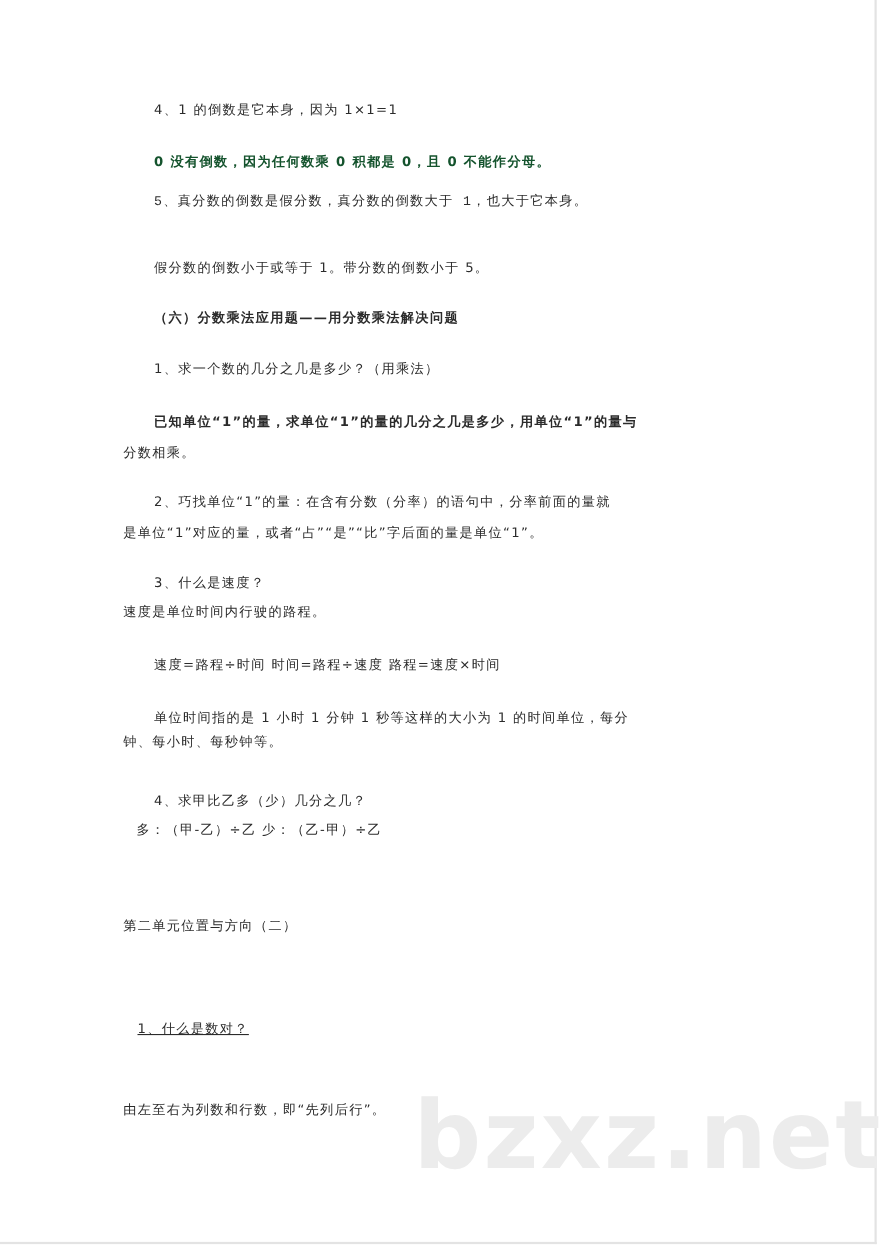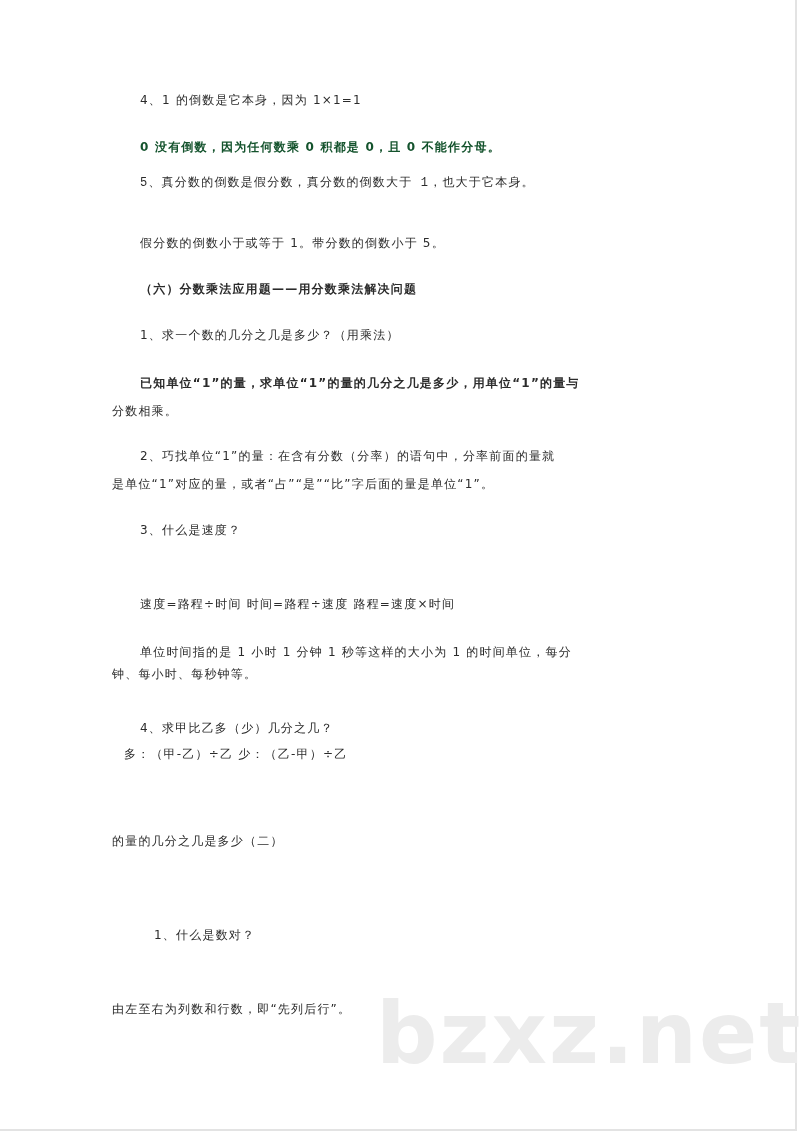--- a/index.html
+++ b/index.html
@@ -57,22 +57,23 @@
     <div class="line red" style="left:140px; top:137px;">0 没有倒数，因为任何数乘 0 积都是 0，且 0 不能作分母。</div>
     <div class="line" style="left:140px; top:173px;font-family:Liberation Mono, monospace;">5、真分数的倒数是假分数，真分数的倒数大于 1，也大于它本身。</div>
     <div class="line" style="left:140px; top:233px;">假分数的倒数小于或等于 1。带分数的倒数小于 5。</div>
     <div class="line" style="left:140px; top:279px;font-weight:bold;">（六）分数乘法应用题——用分数乘法解决问题</div>
     <div class="line" style="left:140px; top:325px;">1、求一个数的几分之几是多少？（用乘法）</div>
     <div class="line" style="left:140px; top:373px;font-weight:bold;">已知单位“1”的量，求单位“1”的量的几分之几是多少，用单位“1”的量与</div>
     <div class="line" style="left:112px; top:401px;">分数相乘。</div>
     <div class="line" style="left:140px; top:446px;">2、巧找单位“1”的量：在含有分数（分率）的语句中，分率前面的量就</div>
     <div class="line" style="left:112px; top:474px;">是单位“1”对应的量，或者“占”“是”“比”字后面的量是单位“1”。</div>
     <div class="line" style="left:140px; top:520px;">3、什么是速度？</div>
+    <div class="line" style="left:112px; top:546px;">速度是单位时间内行驶的路程。</div>
     <div class="line" style="left:140px; top:594px;">速度=路程÷时间   时间=路程÷速度   路程=速度×时间</div>
     <div class="line" style="left:140px; top:642px;">单位时间指的是 1 小时 1 分钟 1 秒等这样的大小为 1 的时间单位，每分</div>
     <div class="line" style="left:112px; top:664px;">钟、每小时、每秒钟等。</div>
     <div class="line" style="left:140px; top:718px;">4、求甲比乙多（少）几分之几？</div>
     <div class="line" style="left:124px; top:744px;">多：（甲-乙）÷乙      少：（乙-甲）÷乙</div>
-    <div class="line" style="left:112px; top:831px;">的量的几分之几是多少（二）</div>
-    <div class="line" style="left:154px; top:925px;">1、什么是数对？</div>
+    <div class="line" style="left:112px; top:831px;">第二单元位置与方向（二）</div>
+    <div class="line" style="left:125px; top:925px;text-decoration:underline;">1、什么是数对？</div>
     <div class="line" style="left:112px; top:999px;">由左至右为列数和行数，即“先列后行”。</div>
   </div>
 </div>
 
 </body></html>

